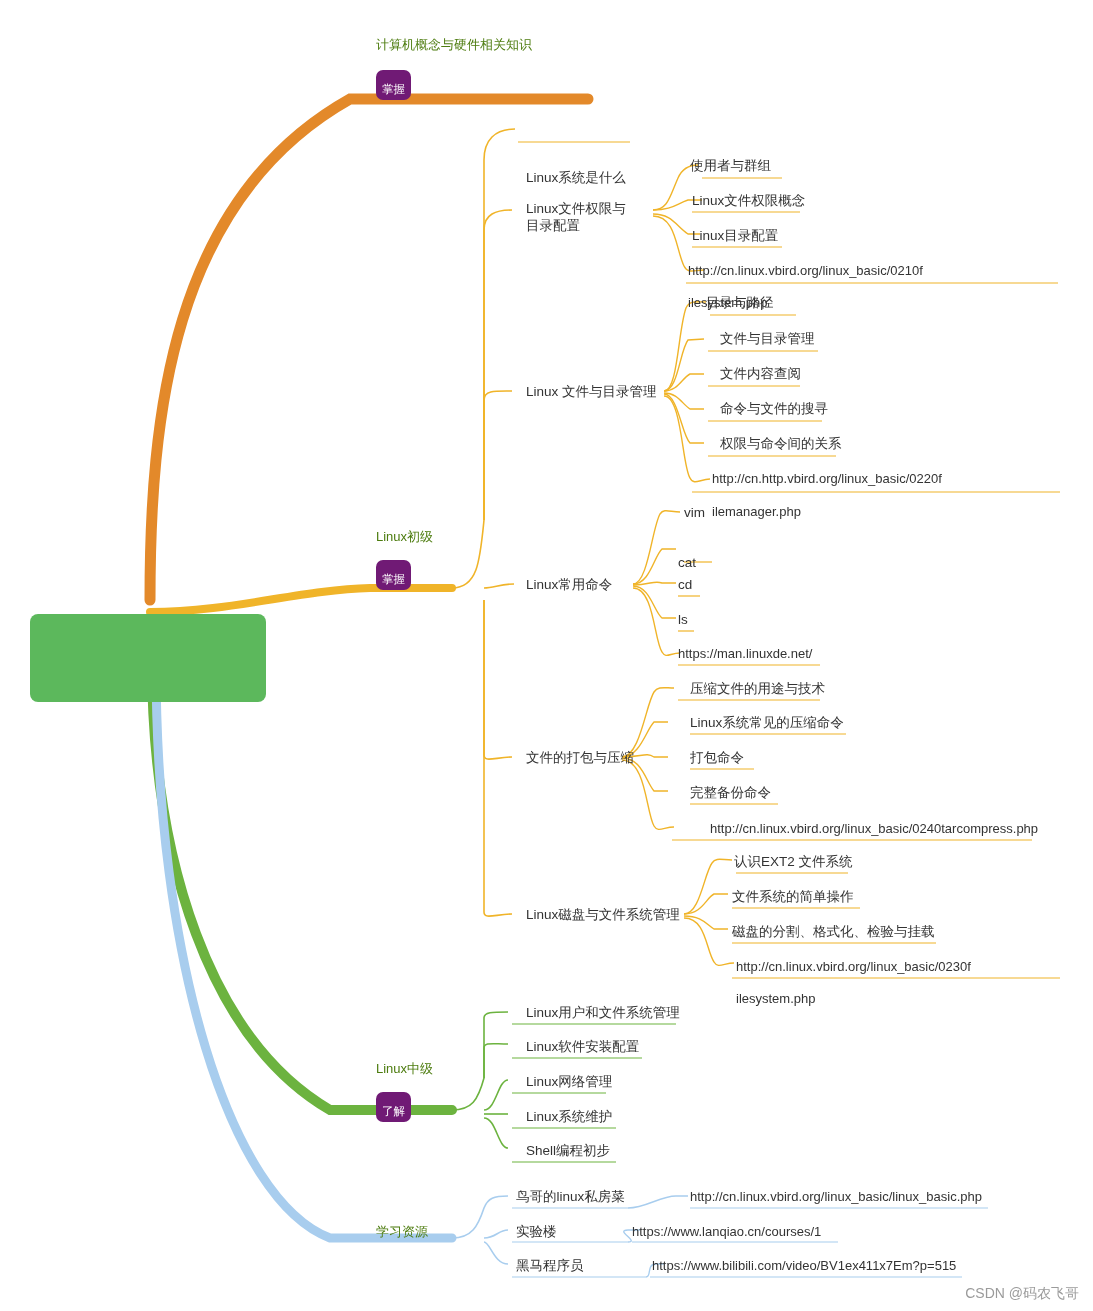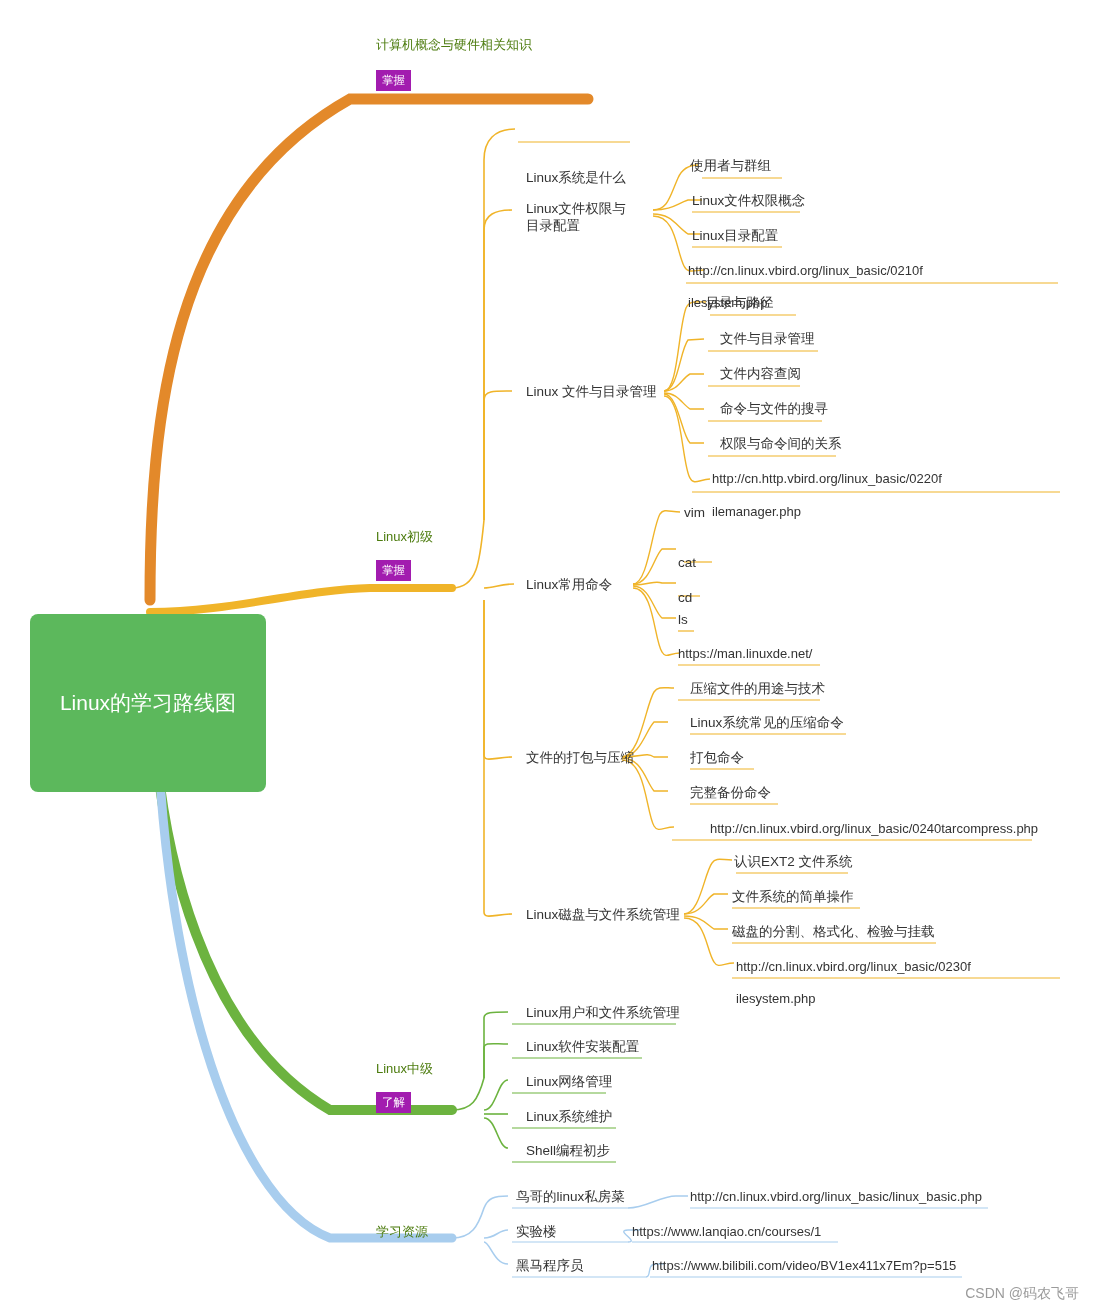--- a/index.html
+++ b/index.html
@@ -45,26 +45,26 @@
     padding: 14px 18px;
     text-align: center;
     box-sizing: border-box;
   }
   .branch-label {
     font-size: 13px;
     color: #4d7c0f;
   }
   .badge {
     display: inline-block;
-    background: #a21caf;
+    background: #701a75;
     color: #ffffff;
     font-size: 11.5px;
     line-height: 13px;
-    padding: 4px 6px 4px 6px;
-    border-radius: 0;
+    padding: 13px 6px 4px 6px;
+    border-radius: 7px;
     margin-top: 6px;
   }
   .badge-wrap {
     position: absolute;
   }
   .topic-title {
     font-size: 13.5px;
     color: #333333;
   }
   .url-text {
@@ -175,21 +175,20 @@
     <path d="M 512 1277 L 646 1277" stroke="#a8cdee" stroke-width="1.2" fill="none"></path>
     <path d="M 628 1208 C 646 1208 660 1196 676 1196 L 688 1196" stroke="#a8cdee" stroke-width="1.4" fill="none"></path>
     <path d="M 628 1242 C 640 1242 614 1230 628 1230 L 640 1230" stroke="#a8cdee" stroke-width="1.4" fill="none"></path>
     <path d="M 646 1277 C 652 1277 646 1264 656 1264 L 664 1264" stroke="#a8cdee" stroke-width="1.4" fill="none"></path>
     <path d="M 690 1208 L 988 1208" stroke="#a8cdee" stroke-width="1.2" fill="none"></path>
     <path d="M 632 1242 L 838 1242" stroke="#a8cdee" stroke-width="1.2" fill="none"></path>
     <path d="M 650 1277 L 962 1277" stroke="#a8cdee" stroke-width="1.2" fill="none"></path>
   </svg>
 
   <div class="node root-node" style="left:30px; top:614px; width:236px;">
-    <div>Linux的学习路线图</div>
   </div>
 
   <div class="node branch-label" style="left:376px; top:36px;">计算机概念与硬件相关知识</div>
   <div class="badge-wrap" style="left:376px; top:64px;">
     <span class="badge">掌握</span>
   </div>
 
   <div class="node branch-label" style="left:376px; top:528px;">Linux初级</div>
   <div class="badge-wrap" style="left:376px; top:554px;">
     <span class="badge">掌握</span>
@@ -210,21 +209,21 @@
   <div class="node topic-title" style="left:720px; top:330px;">文件与目录管理</div>
   <div class="node topic-title" style="left:720px; top:365px;">文件内容查阅</div>
   <div class="node topic-title" style="left:720px; top:400px;">命令与文件的搜寻</div>
   <div class="node topic-title" style="left:720px; top:435px;">权限与命令间的关系</div>
   <div class="node url-text" style="left:712px; top:470px;">http://cn.http.vbird.org/linux_basic/0220f</div>
   <div class="node url-text" style="left:712px; top:503px;">ilemanager.php</div>
 
   <div class="node topic-title" style="left:526px; top:576px;">Linux常用命令</div>
   <div class="node topic-title" style="left:684px; top:504px;text-align:right;">vim</div>
   <div class="node topic-title" style="left:678px; top:554px;text-align:right;">cat</div>
-  <div class="node topic-title" style="left:678px; top:576px;margin-top:13px;">cd</div>
+  <div class="node topic-title" style="left:678px; top:576px;">cd</div>
   <div class="node topic-title" style="left:678px; top:611px;">ls</div>
   <div class="node url-text" style="left:678px; top:645px;">https://man.linuxde.net/</div>
 
   <div class="node topic-title" style="left:526px; top:749px;">文件的打包与压缩</div>
   <div class="node topic-title" style="left:690px; top:680px;">压缩文件的用途与技术</div>
   <div class="node topic-title" style="left:690px; top:714px;">Linux系统常见的压缩命令</div>
   <div class="node topic-title" style="left:690px; top:749px;">打包命令</div>
   <div class="node topic-title" style="left:690px; top:784px;">完整备份命令</div>
   <div class="node url-text" style="left:690px; top:820px;margin-left:20px;">http://cn.linux.vbird.org/linux_basic/0240tarcompress.php</div>
 

